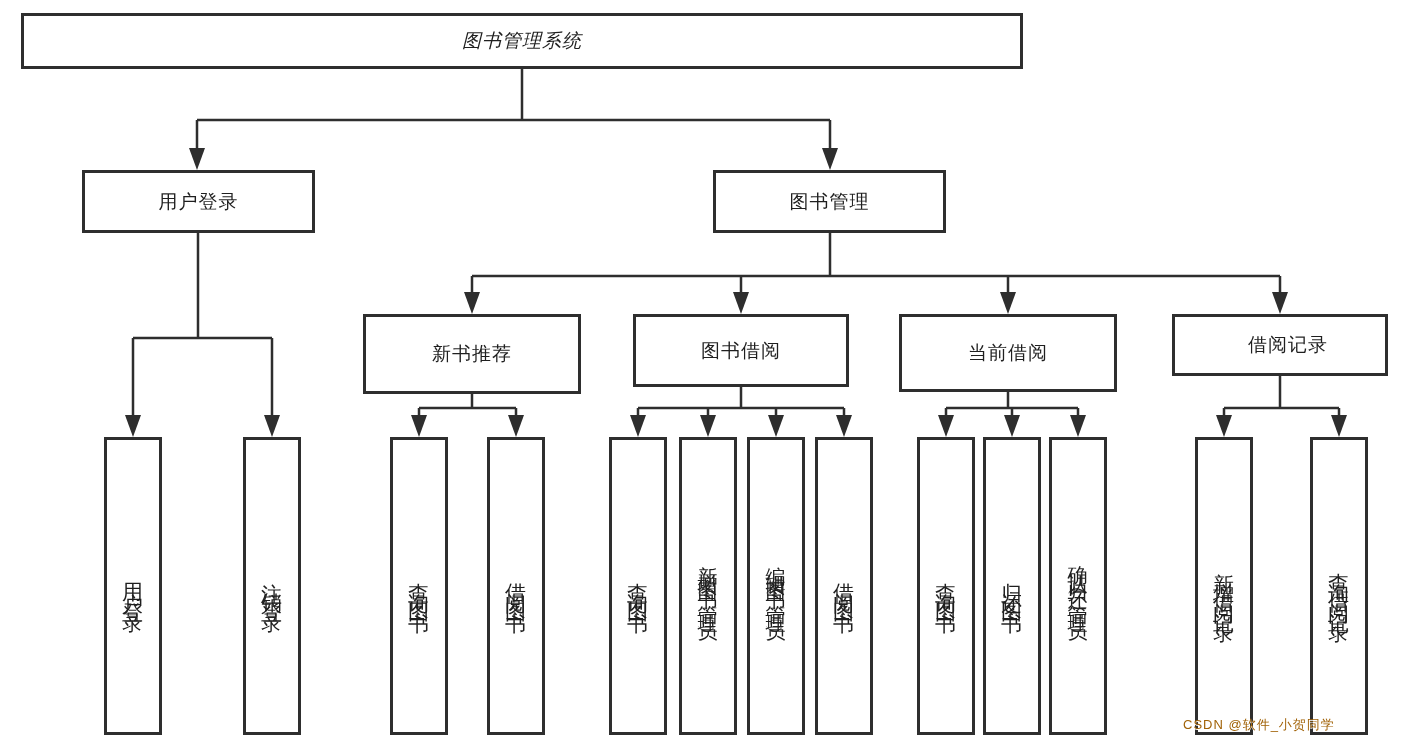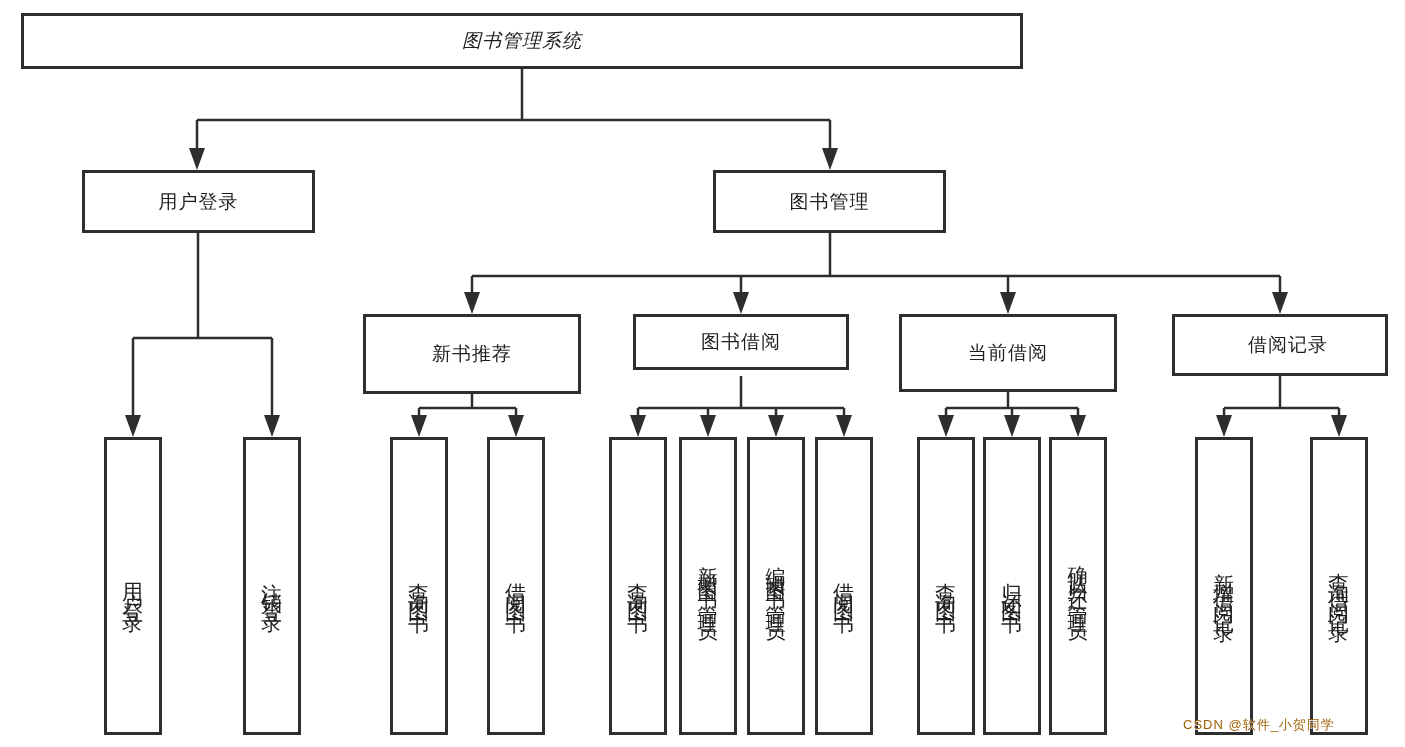--- a/index.html
+++ b/index.html
@@ -116,21 +116,21 @@
       <polygon points="1331,415 1347,415 1339,437"></polygon>
     </g>
   </svg>
 
   <div class="box hbox root-box" style="left:21px; top:13px; width:1002px; height:56px;">图书管理系统</div>
 
   <div class="box hbox" style="left:82px; top:170px; width:233px; height:63px;">用户登录</div>
   <div class="box hbox" style="left:713px; top:170px; width:233px; height:63px;">图书管理</div>
 
   <div class="box hbox" style="left:363px; top:314px; width:218px; height:80px;">新书推荐</div>
-  <div class="box hbox" style="left:633px; top:314px; width:216px; height:56px;">图书借阅</div>
+  <div class="box hbox" style="left:633px; top:314px; width:216px; height:73px;">图书借阅</div>
   <div class="box hbox" style="left:899px; top:314px; width:218px; height:78px;">当前借阅</div>
   <div class="box hbox" style="left:1172px; top:314px; width:216px; height:62px;padding-left:16px;">借阅记录</div>
 
   <div class="box vbox" style="left:104px; top:437px; width:58px; height:298px;">
     <span class="vtext">用户登录</span>
   </div>
   <div class="box vbox" style="left:243px; top:437px; width:58px; height:298px;">
     <span class="vtext">注销登录</span>
   </div>
 

